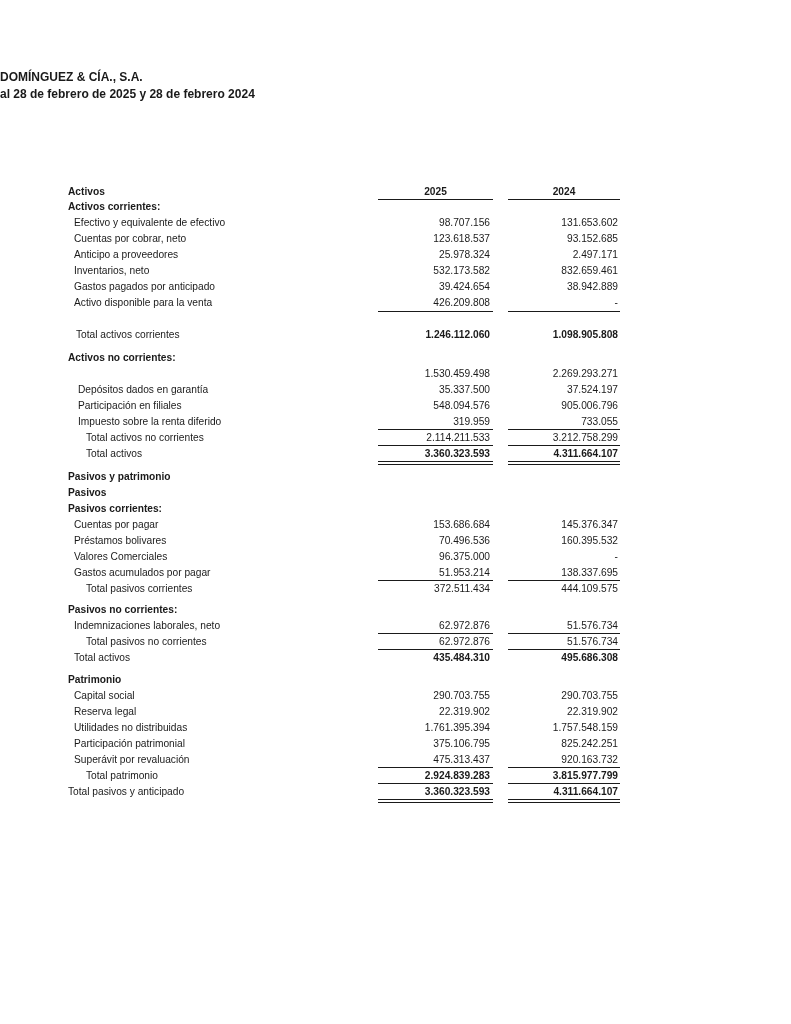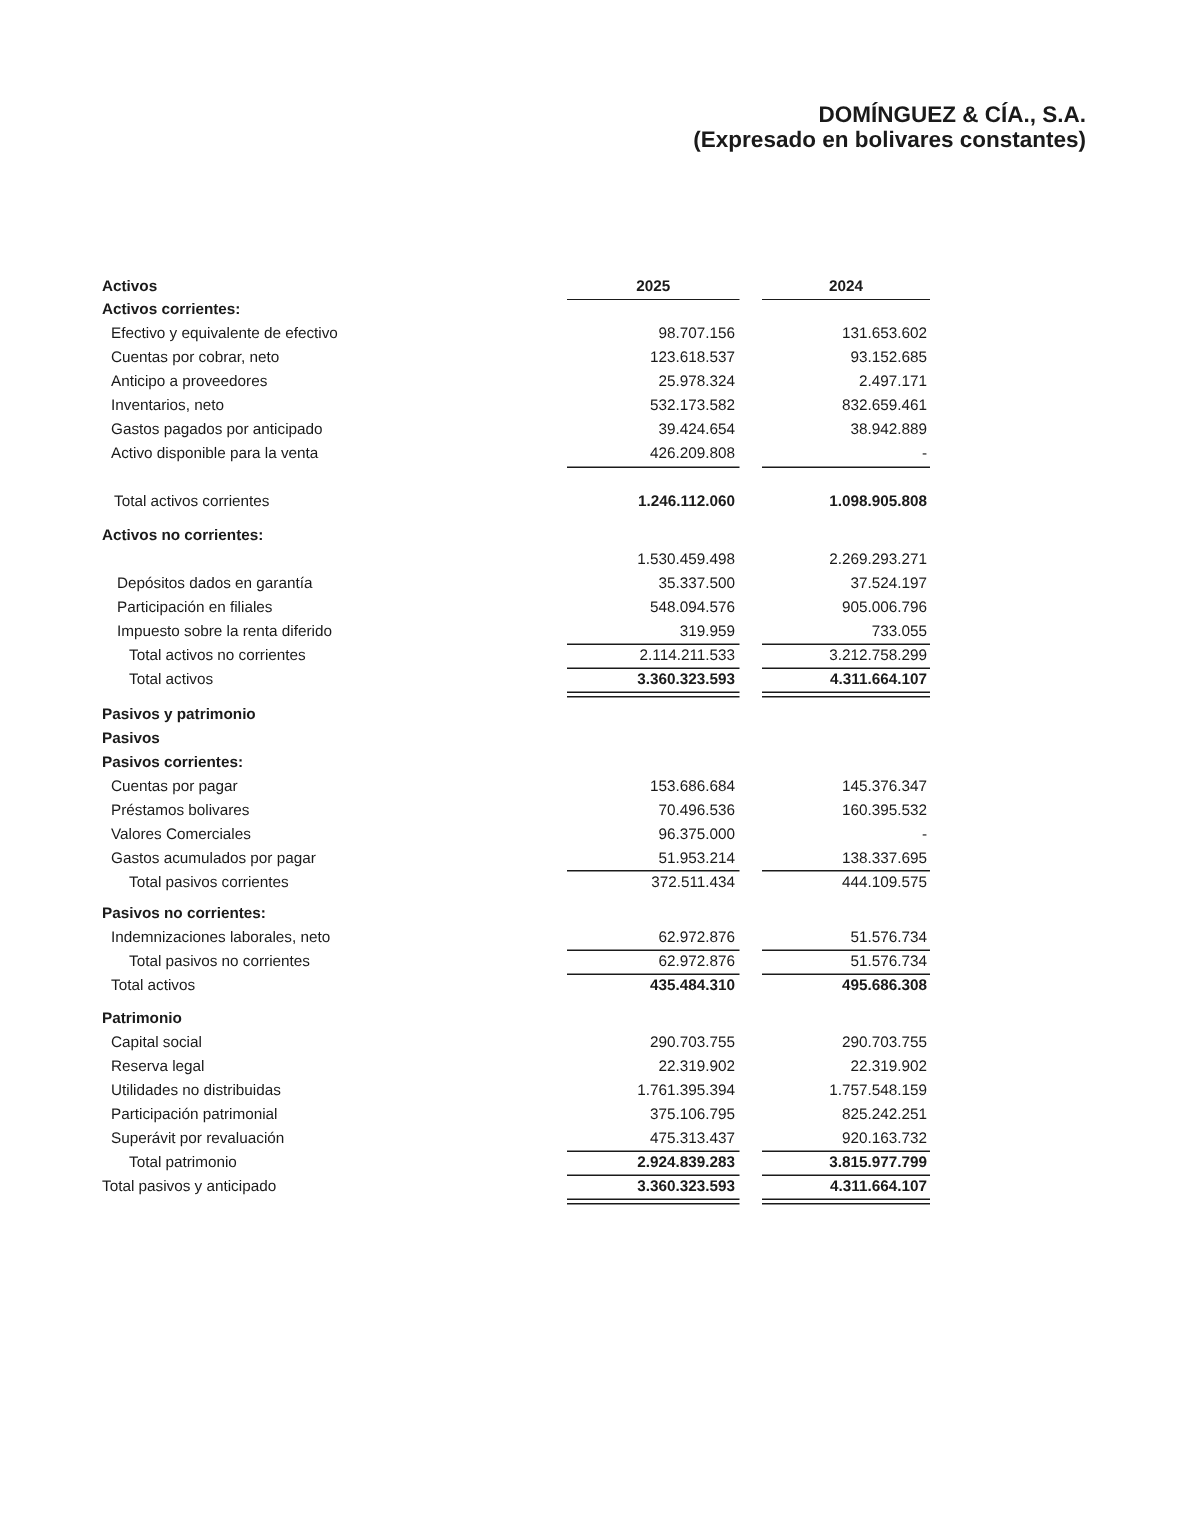--- a/index.html
+++ b/index.html
@@ -1,39 +1,39 @@
 <!DOCTYPE html>
 <html><head>
 <meta charset="utf-8">
 <style>
   html, body { margin: 0; padding: 0; background: #ffffff; }
   body { width: 791px; height: 1024px; position: relative; overflow: hidden;
          font-family: "Liberation Sans", sans-serif; color: #1a1a1a; }
-  .header { position: absolute; top: 69px; left: 0; width: 724px; text-align: right;
-            font-weight: bold; font-size: 15px; line-height: 16.5px; }
+  .header { position: absolute; top: 69px; left: 0; width: 724px; text-align: left;
+            font-weight: bold; font-size: 12px; line-height: 16.5px; }
   .header div { white-space: nowrap; }
   .stmt { position: absolute; top: 182px; left: 0; width: 791px; }
   .row { position: absolute; left: 0; width: 791px; height: 16px; font-size: 10.2px; line-height: 16px; }
   .lbl { position: absolute; white-space: nowrap; }
   .v1, .v2 { position: absolute; text-align: right; white-space: nowrap; }
   .v1 { left: 378px; width: 112px; }
   .v2 { left: 508px; width: 110px; }
   .b { font-weight: bold; }
   .colhead { position: absolute; text-align: center; font-weight: bold; font-size: 10.2px; }
   .line { position: absolute; height: 0; border-top: 1.3px solid #1a1a1a; }
   .l1 { left: 378px; width: 115px; }
   .l2 { left: 508px; width: 112px; }
   .dbl { border-top: 1.3px solid #1a1a1a; border-bottom: 1.3px solid #1a1a1a; height: 1.5px; }
 </style>
 </head>
 <body>
 
 <div class="header">
   <div>DOMÍNGUEZ &amp; CÍA., S.A.</div>
-  <div>(Expresado en bolivares constantes)</div>
+  <div>al 28 de febrero de 2025 y 28 de febrero 2024</div>
 </div>
 
 <div class="stmt">
 
   <div class="row" style="top:184px; position:fixed;">
     <span class="lbl b" style="left:68px">Activos</span>
     <span class="colhead" style="left:378px; width:115px;">2025</span>
     <span class="colhead" style="left:508px; width:112px;">2024</span>
   </div>
 </div>

